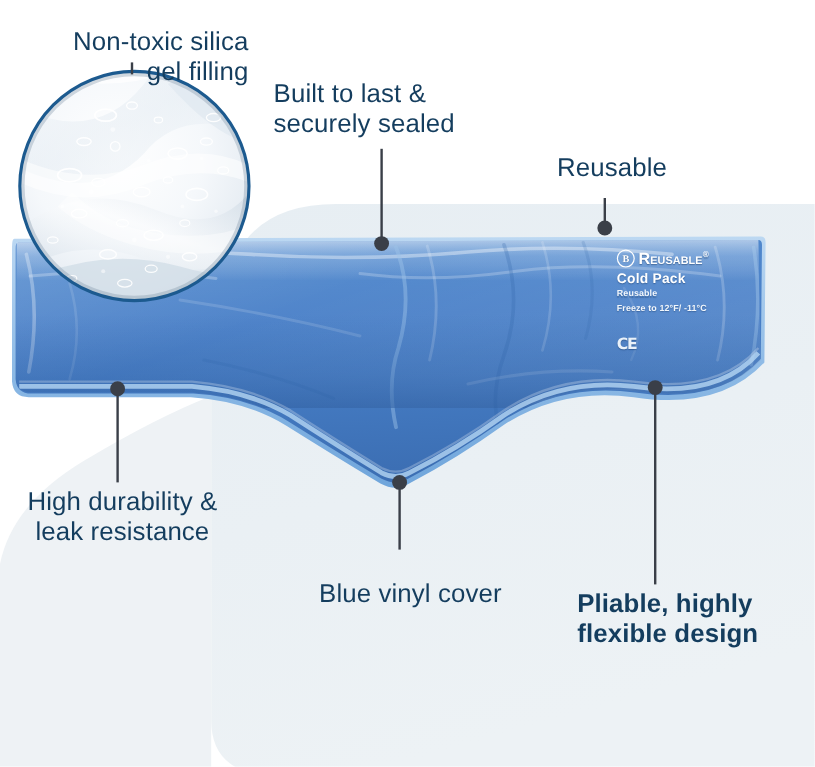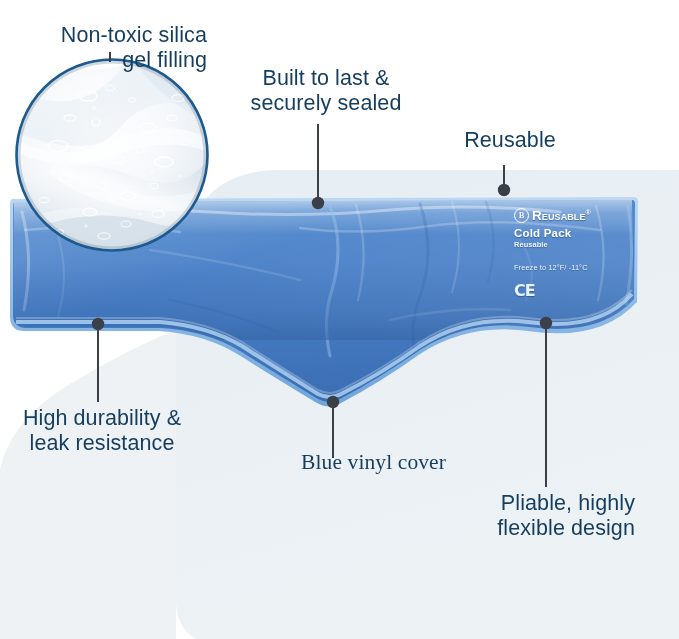--- a/index.html
+++ b/index.html
@@ -16,25 +16,25 @@
   .callout{
     position:absolute;
     color:#143d5e;
     font-size:21.5px;
     line-height:1.17;
     font-weight:400;
     letter-spacing:0.1px;
     white-space:pre-line;
   }
   .c-silica{left:22px;top:0px;width:185px;text-align:right;margin-top:23px;}
-  .c-built{left:228px;top:66px;width:196px;text-align:center;}
+  .c-built{left:228px;top:66px;width:196px;}
   .c-reuse{left:440px;top:128px;width:140px;text-align:center;}
   .c-durab{left:-2px;top:406px;width:208px;text-align:center;}
-  .c-vinyl{left:238px;top:450px;width:208px;text-align:right;font-family:Liberation Serif, serif;}
-  .c-pliable{left:455px;top:491px;width:180px;text-align:right;}
+  .c-vinyl{left:238px;top:483px;width:208px;text-align:center;}
+  .c-pliable{left:481px;top:491px;width:180px;text-align:left;font-weight:bold;}
 
   
   .label-block{
     position:absolute;left:514px;top:208px;width:110px;
     color:#eef4fb;
   }
   .brand-row{display:flex;align-items:center;gap:3px;height:15px;}
   .brand-mark{
     width:13px;height:13px;border-radius:50%;
     border:1.6px solid #ffffff;
@@ -52,25 +52,25 @@
   .brand-reg{font-size:7px;vertical-align:super;}
   .lbl-title{
     margin-top:4px;font-size:11.5px;font-weight:bold;color:#ffffff;
     letter-spacing:0.2px;text-shadow:0 1px 1px rgba(10,40,80,.4);
   }
   .lbl-sub{
     margin-top:1px;font-size:7.4px;font-weight:bold;color:#f2f7fc;
     letter-spacing:0.1px;text-shadow:0 1px 1px rgba(10,40,80,.35);
   }
   .lbl-sub2{
-    margin-top:14px;font-size:7.4px;font-weight:normal;color:#f2f7fc;
+    margin-top:3px;font-size:7.4px;font-weight:bold;color:#f2f7fc;
     letter-spacing:0.1px;text-shadow:0 1px 1px rgba(10,40,80,.35);
   }
   .ce-mark{
-    margin-top:9px;font-size:16px;font-weight:bold;color:#e9f1f9;
+    margin-top:19px;font-size:13px;font-weight:bold;color:#e9f1f9;
     letter-spacing:-1px;font-family:"DejaVu Sans",sans-serif;
     text-shadow:0 1px 1px rgba(10,40,80,.4);
   }
 </style>
 </head>
 <body>
 
 <div id="stage">
 
   <svg class="svg-layer" viewBox="0 0 679 639">

